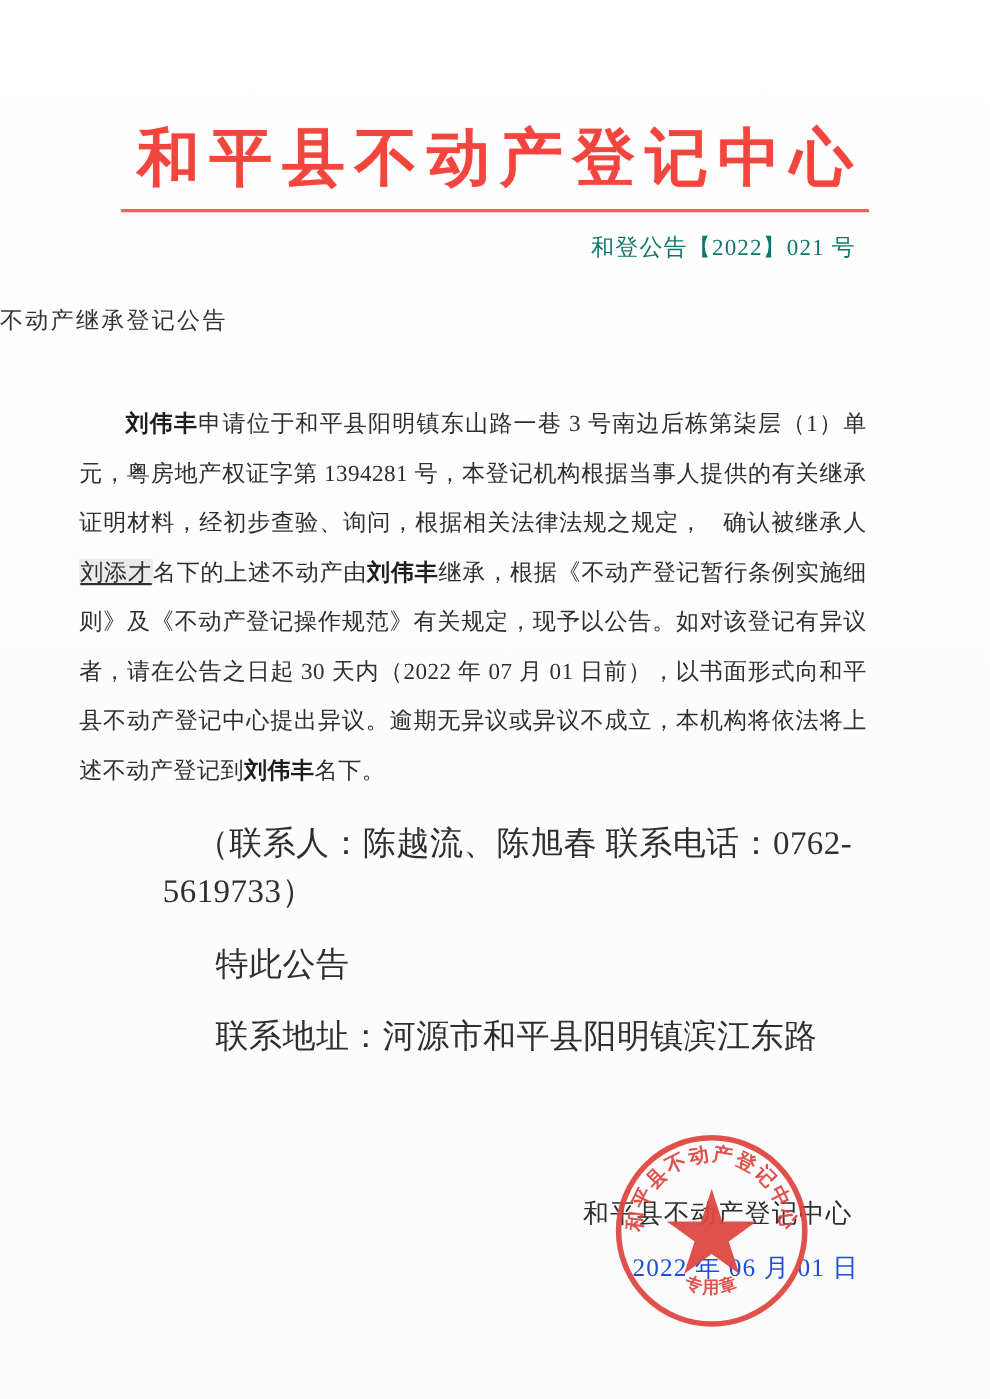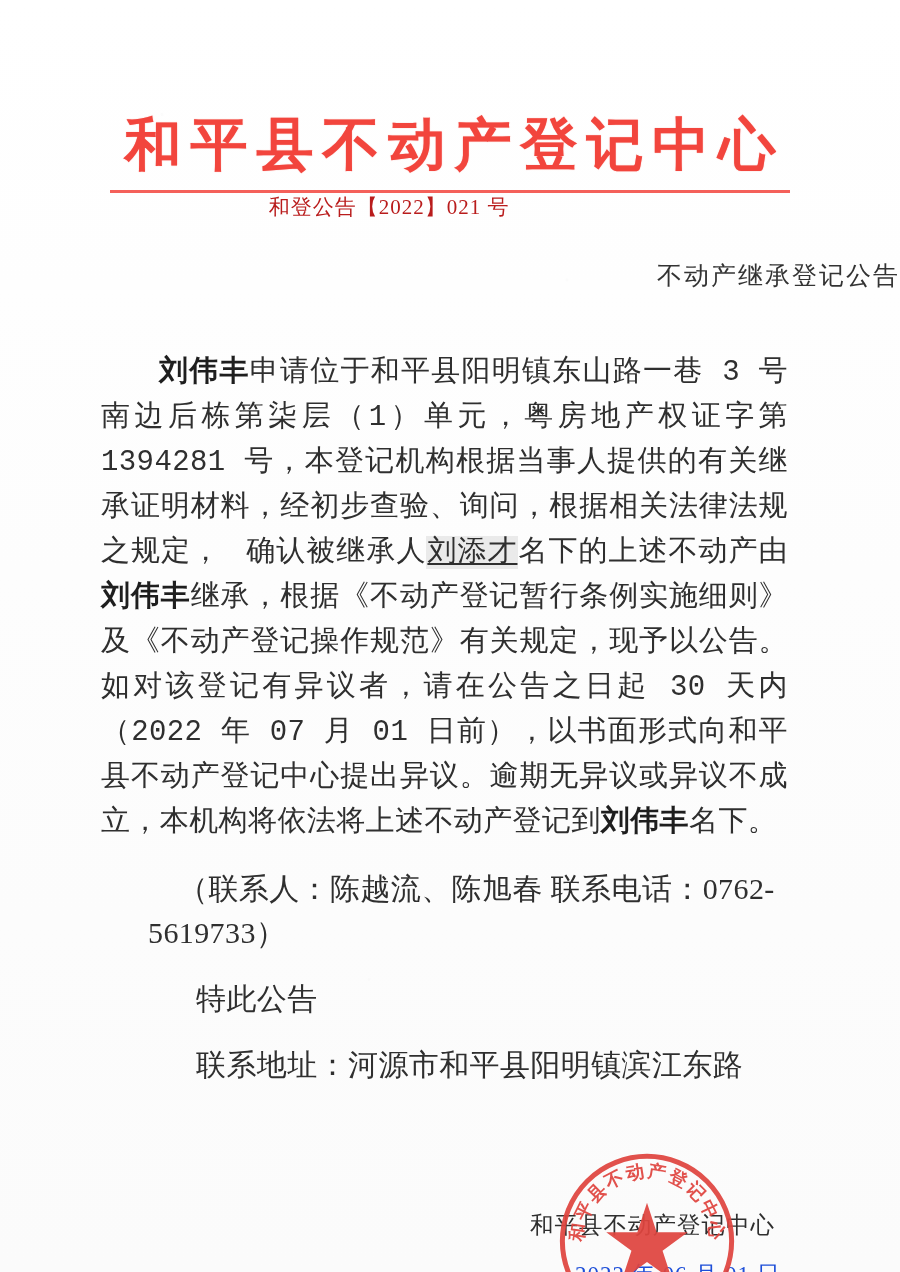--- a/index.html
+++ b/index.html
@@ -52,45 +52,45 @@
     padding-left: 9px;
   }
   .masthead-rule {
     width: 680px;
     height: 3px;
     margin: 14px auto 0 auto;
     background: #f4605a;
   }
 
   .doc-number {
-    text-align: center;
+    text-align: right;
     padding-right: 122px;
+    margin-top: 18px;
     font-size: 21px;
-    color: #b91c1c;
+    color: #0f766e;
     letter-spacing: 1px;
   }
 
   .doc-title {
-    text-align: right;
+    text-align: left;
     margin-top: 38px;
-    font-size: 25px;
+    font-size: 21px;
     color: #333333;
     letter-spacing: 2px;
   }
 
   
   .body-block {
-    margin: 58px 112px 0 101px;
-    font-size: 29px;
+    margin: 58px 112px 0 72px;
+    font-size: 21px;
     line-height: 45px;
     color: #2f2f2f;
     text-align: justify;
     text-justify: inter-ideograph;
     letter-spacing: 0.4px;
-    font-family: Liberation Mono, monospace;
   }
   .body-para {
     text-indent: 2em;
     margin: 0;
   }
   .bold-name {
     font-weight: 700;
     color: #1e1e1e;
   }
   .marked-name {

